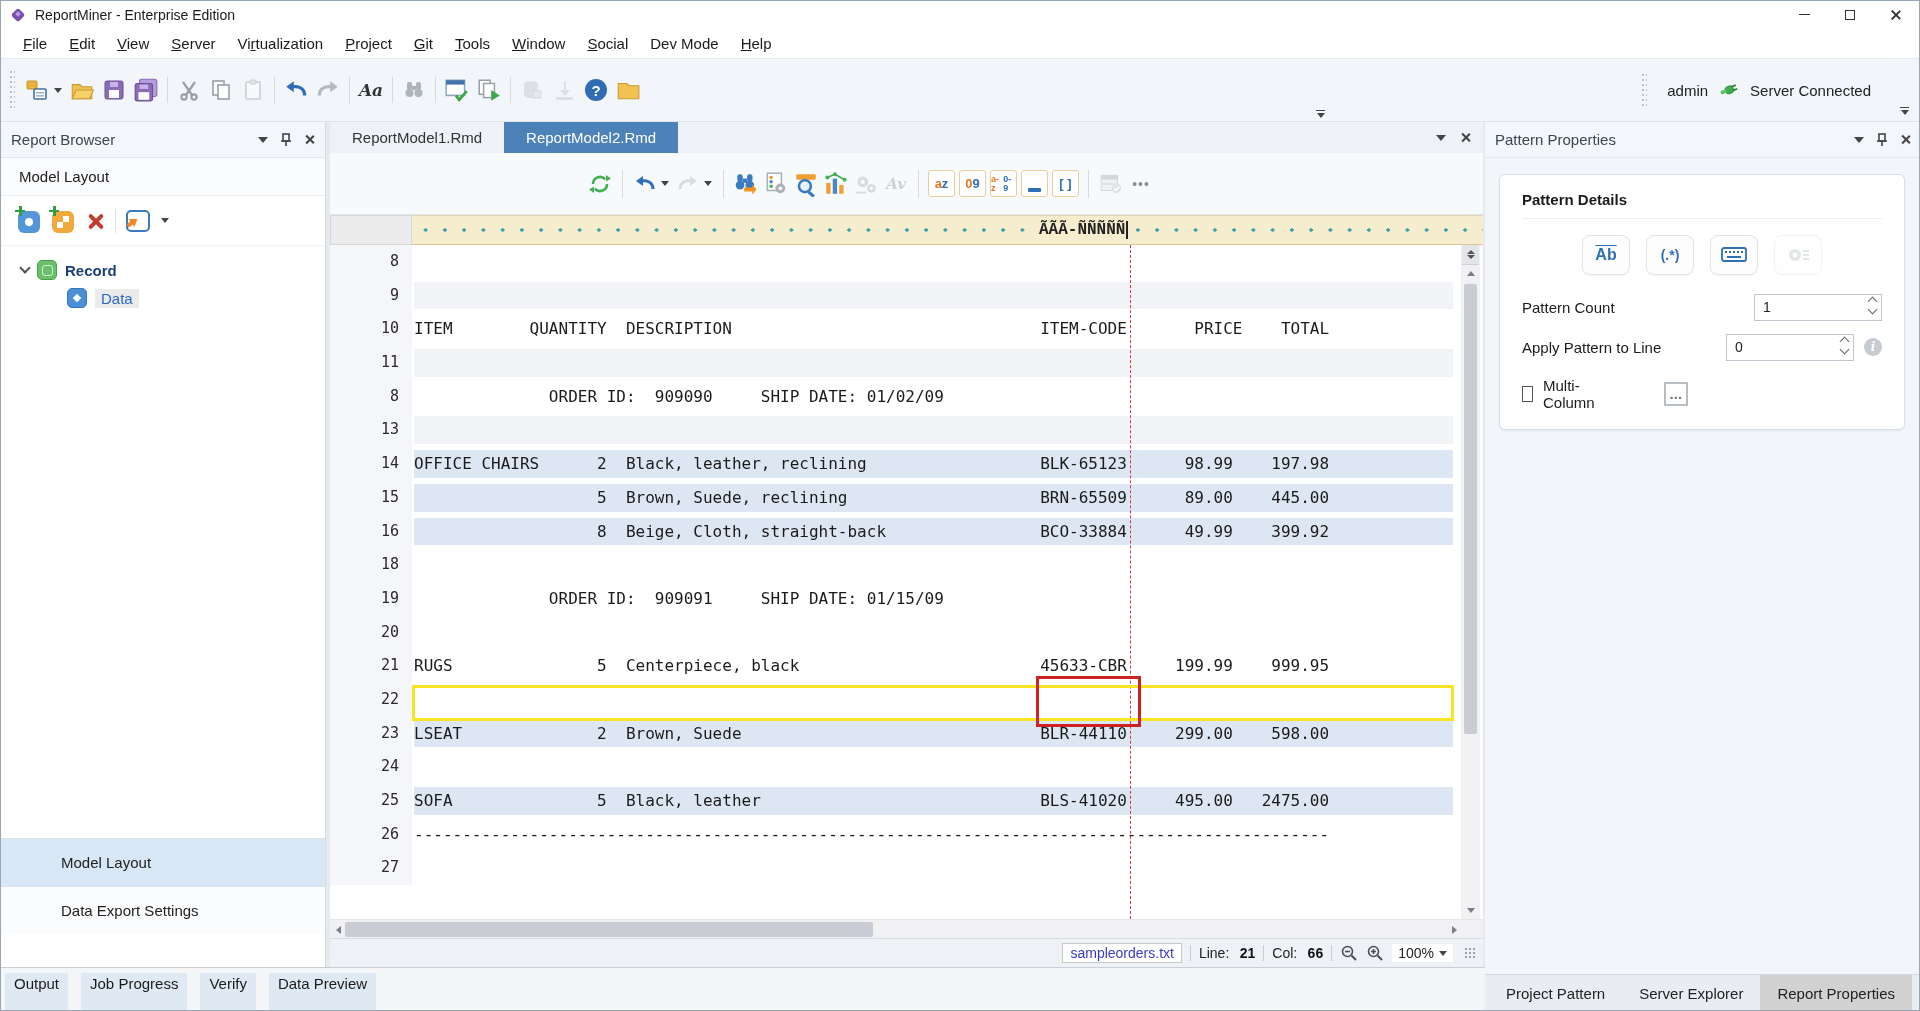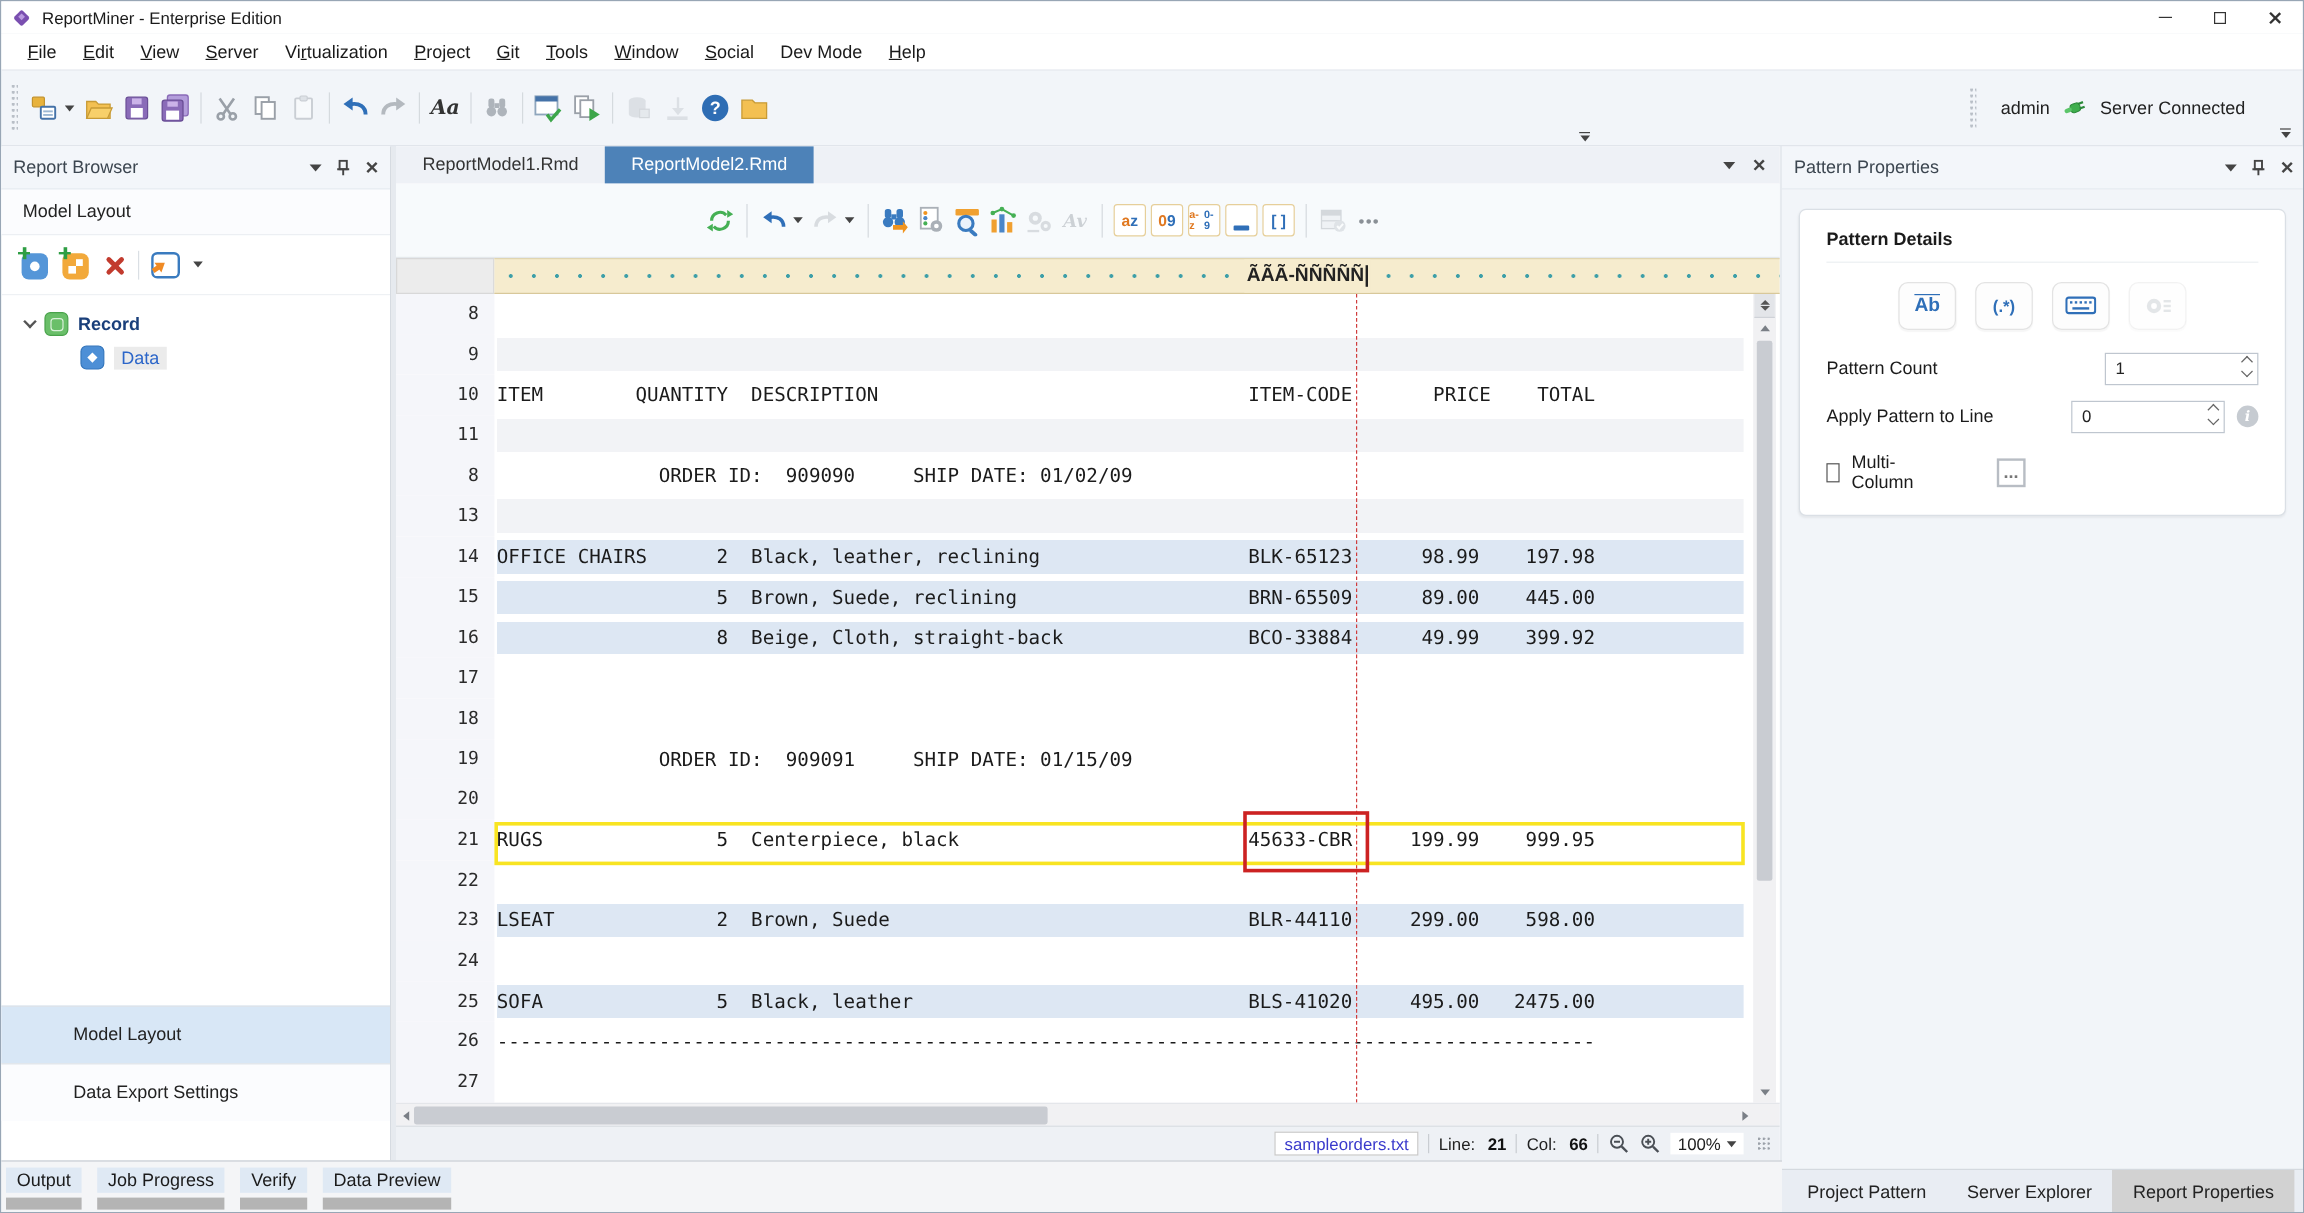--- a/index.html
+++ b/index.html
@@ -97,21 +97,21 @@
   .two-line { display:flex; flex-direction:row; align-items:center; font-size:9px; line-height:9px; font-weight:bold; }
   .gl-orange { color:#e07820; } .gl-blue { color:#2f6fb8; }
   .uscore { width:13px; height:4px; background:#2f6fb8; border-radius:1px; margin-top:12px; }
   .more-dots { color:#8a9096; font-size:14px; letter-spacing:1px; }
 
   .ruler { position:absolute; top:93px; left:0; right:0; height:30px; display:flex; }
   .ruler-corner { width:82px; height:100%; background:#ececec; border:1px solid #d8d8d8; }
   .ruler-band { flex:1; height:100%; background:#f6ecce; border-top:1px solid #e0d5b0; border-bottom:1px solid #d8c89a; position:relative;
     background-image:radial-gradient(circle 1.6px at center,#3d9fa8 1.5px,transparent 1.8px); background-size:19.26px 100%; background-position:4px 0; background-repeat:repeat-x; }
   .ruler-pattern { position:absolute; left:625px; top:0; height:100%; display:flex; align-items:center; background:#f6ecce; padding:0 2px;
-    font-family:Liberation Sans, sans-serif; font-size:16px; font-weight:bold; color:#222; }
+    font-family:Liberation Mono, monospace; font-size:16px; font-weight:bold; color:#222; }
   .ruler-cursor { display:inline-block; width:2px; height:18px; background:#222; margin-left:1px; }
 
   .doc-content { position:absolute; top:123px; left:0; right:0; height:674px; background:#fff; overflow:hidden; }
   .rows { position:absolute; left:0; top:0; }
   .doc-row { display:flex; height:33.7px; }
   .gutter-no { flex:none; width:82px; background:#f5f6fa; color:#2a2a2a; font-family:"DejaVu Sans Mono",monospace; font-size:15px; line-height:33.7px; text-align:right; padding-right:13px; }
   .row-text { flex:none; width:1041px; font-family:"DejaVu Sans Mono",monospace; font-size:16px; line-height:27.7px; color:#1b1b1b; white-space:pre; padding:3px 0 3px 2px; background-clip:content-box; }
   .band-blue .row-text { background-color:#dde7f3; }
   .band-gray .row-text { background-color:#f2f3f6; }
   .col-marker-line { position:absolute; left:800px; top:0; height:674px; width:0; border-left:1px dashed #d03c3c; }
@@ -162,21 +162,21 @@
   .checkbox { width:16px; height:16px; border:1.6px solid #555; background:#fff; margin-right:10px; }
   .mc-row { display:flex; align-items:center; margin-top:16px; }
   .mc-label { flex:1; color:#1b1b1b; display:flex; align-items:center; }
   .ellipsis-btn { width:30px; height:24px; background:#fff; border:2px solid #b8bdc4; color:#777; font-weight:bold; display:flex; align-items:center; justify-content:center; line-height:10px; margin-left:64px; }
   .rp-tabs { position:absolute; top:816px; left:0; right:0; height:38px; background:#e9edf3; border-top:1px solid #d4d9df; display:flex; align-items:stretch; padding-left:4px; }
   .rp-tab { padding:0 17px; display:flex; align-items:center; color:#222; }
   .rp-tab.active { background:#d2d2d2; }
 
   
   .bottom-strip { position:absolute; top:966px; left:0; width:1484px; height:45px; background:#f4f5f7; border-top:1px solid #c9ced4; display:flex; gap:13px; padding:5px 0 0 4px; }
-  .btab { display:flex; flex-direction:column; }
+  .btab { display:flex; }
   .btab-label { background:#dfe9f4; color:#1b1b1b; padding:2px 9px; font-size:15px; }
   .btab-bar { height:10px; background:#b4b4b4; margin-top:4px; }
 
   svg { display:block; }
 </style>
 </head>
 <body>
 
 <div class="window">
 
@@ -568,24 +568,20 @@
             <span class="gutter-no">14</span>
             <span class="row-text">OFFICE CHAIRS      2  Black, leather, reclining                  BLK-65123      98.99    197.98</span>
           </div>
         <div class="doc-row band-blue">
             <span class="gutter-no">15</span>
             <span class="row-text">                   5  Brown, Suede, reclining                    BRN-65509      89.00    445.00</span>
           </div>
         <div class="doc-row band-blue">
             <span class="gutter-no">16</span>
             <span class="row-text">                   8  Beige, Cloth, straight-back                BCO-33884      49.99    399.92</span>
-          </div>
-        <div class="doc-row">
-            <span class="gutter-no">17</span>
-            <span class="row-text"></span>
           </div>
         <div class="doc-row">
             <span class="gutter-no">18</span>
             <span class="row-text"></span>
           </div>
         <div class="doc-row">
             <span class="gutter-no">19</span>
             <span class="row-text">              ORDER ID:  909091     SHIP DATE: 01/15/09</span>
           </div>
         <div class="doc-row">

